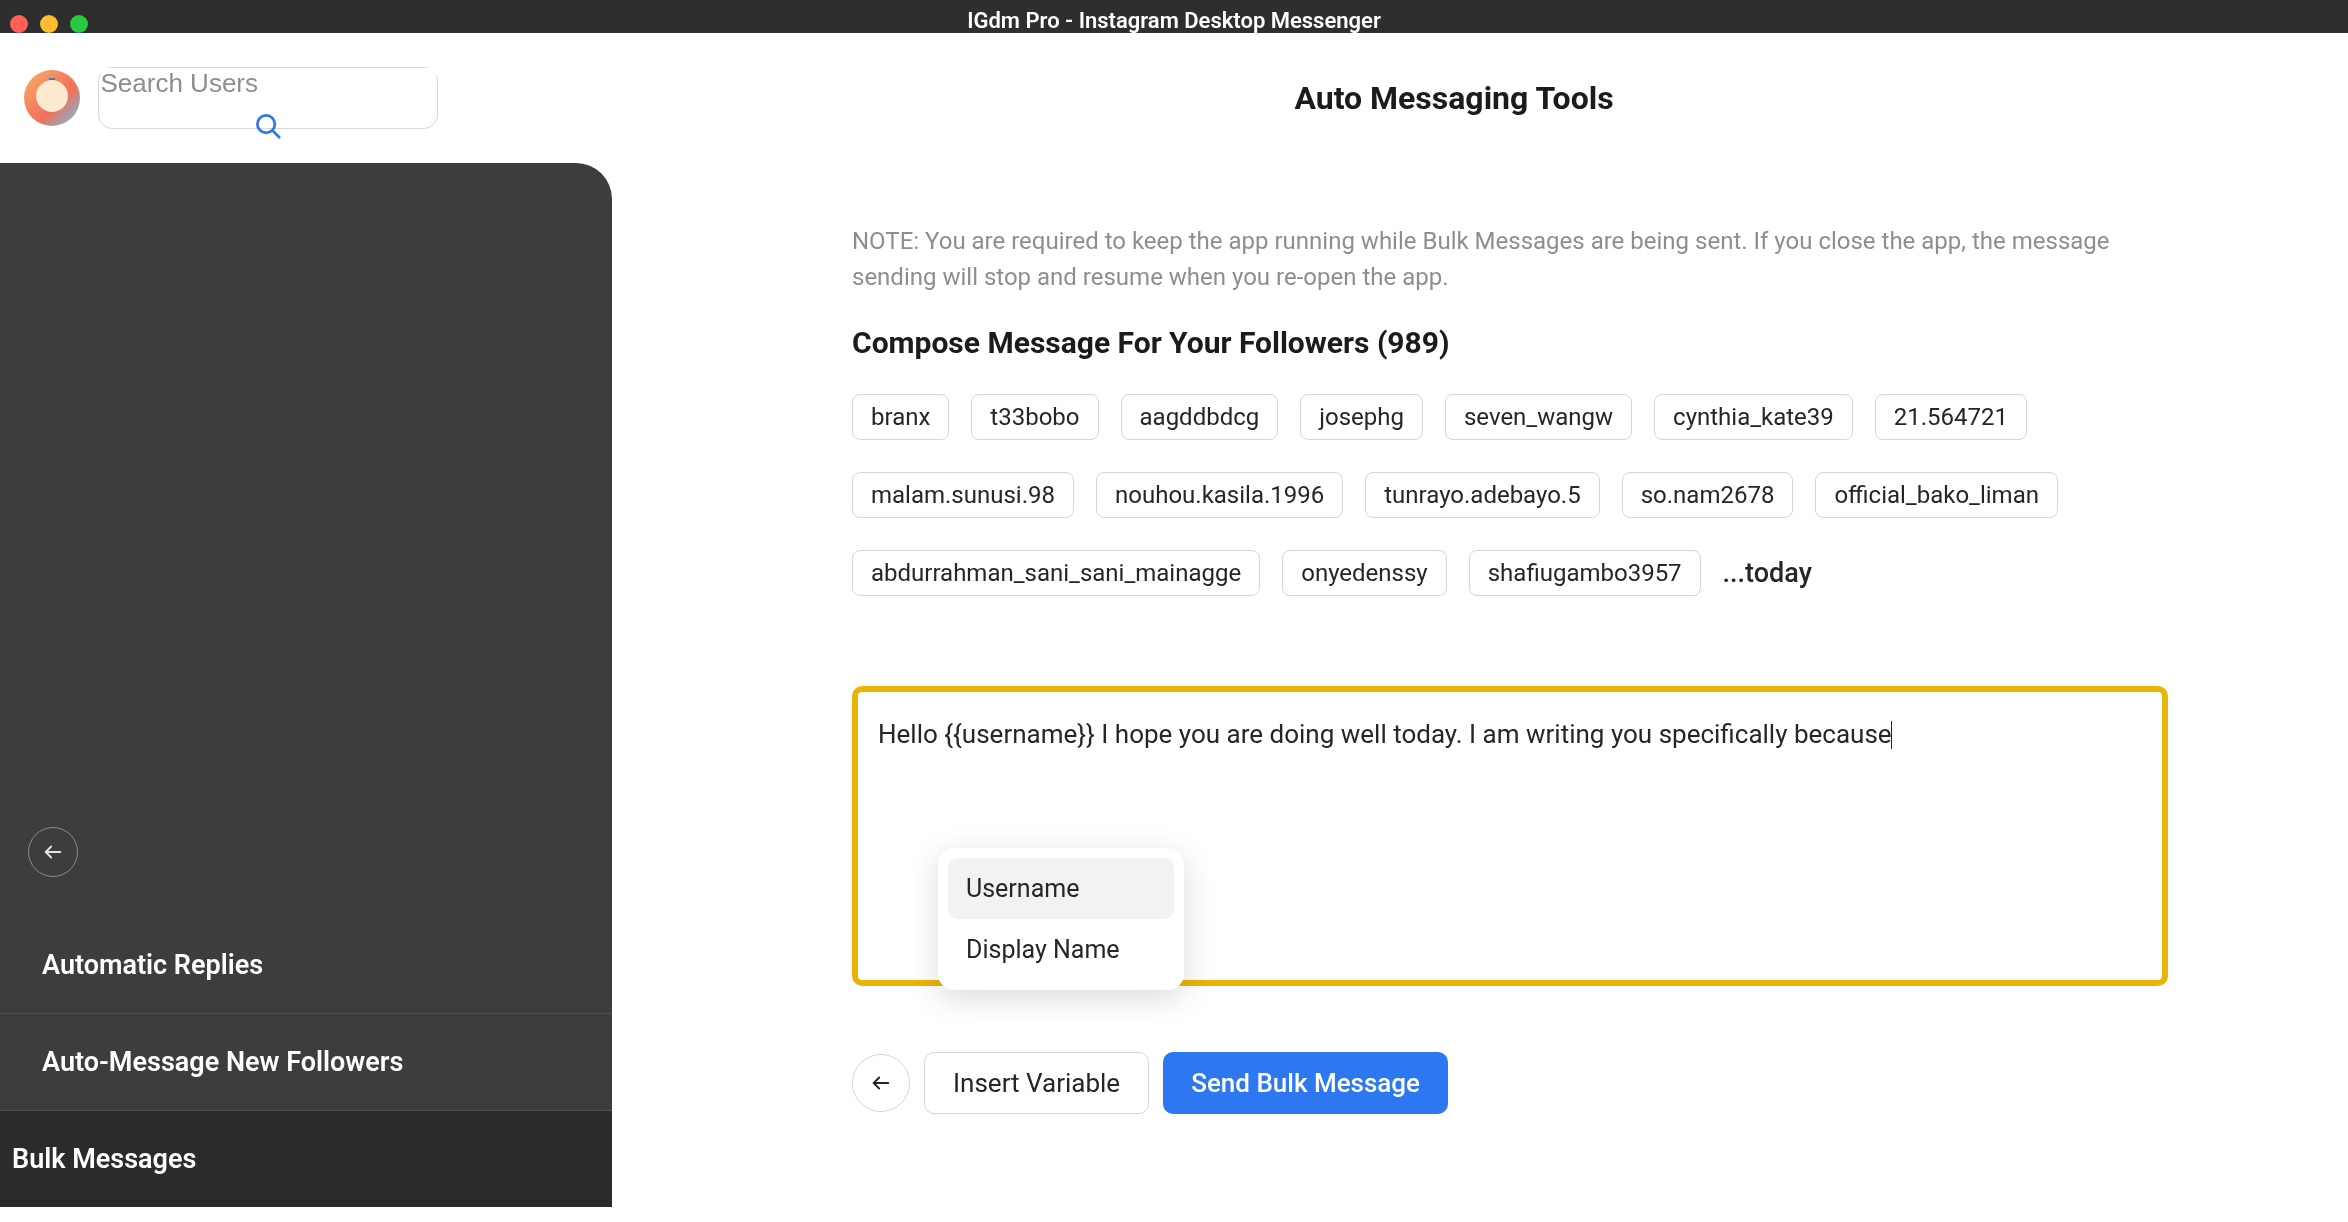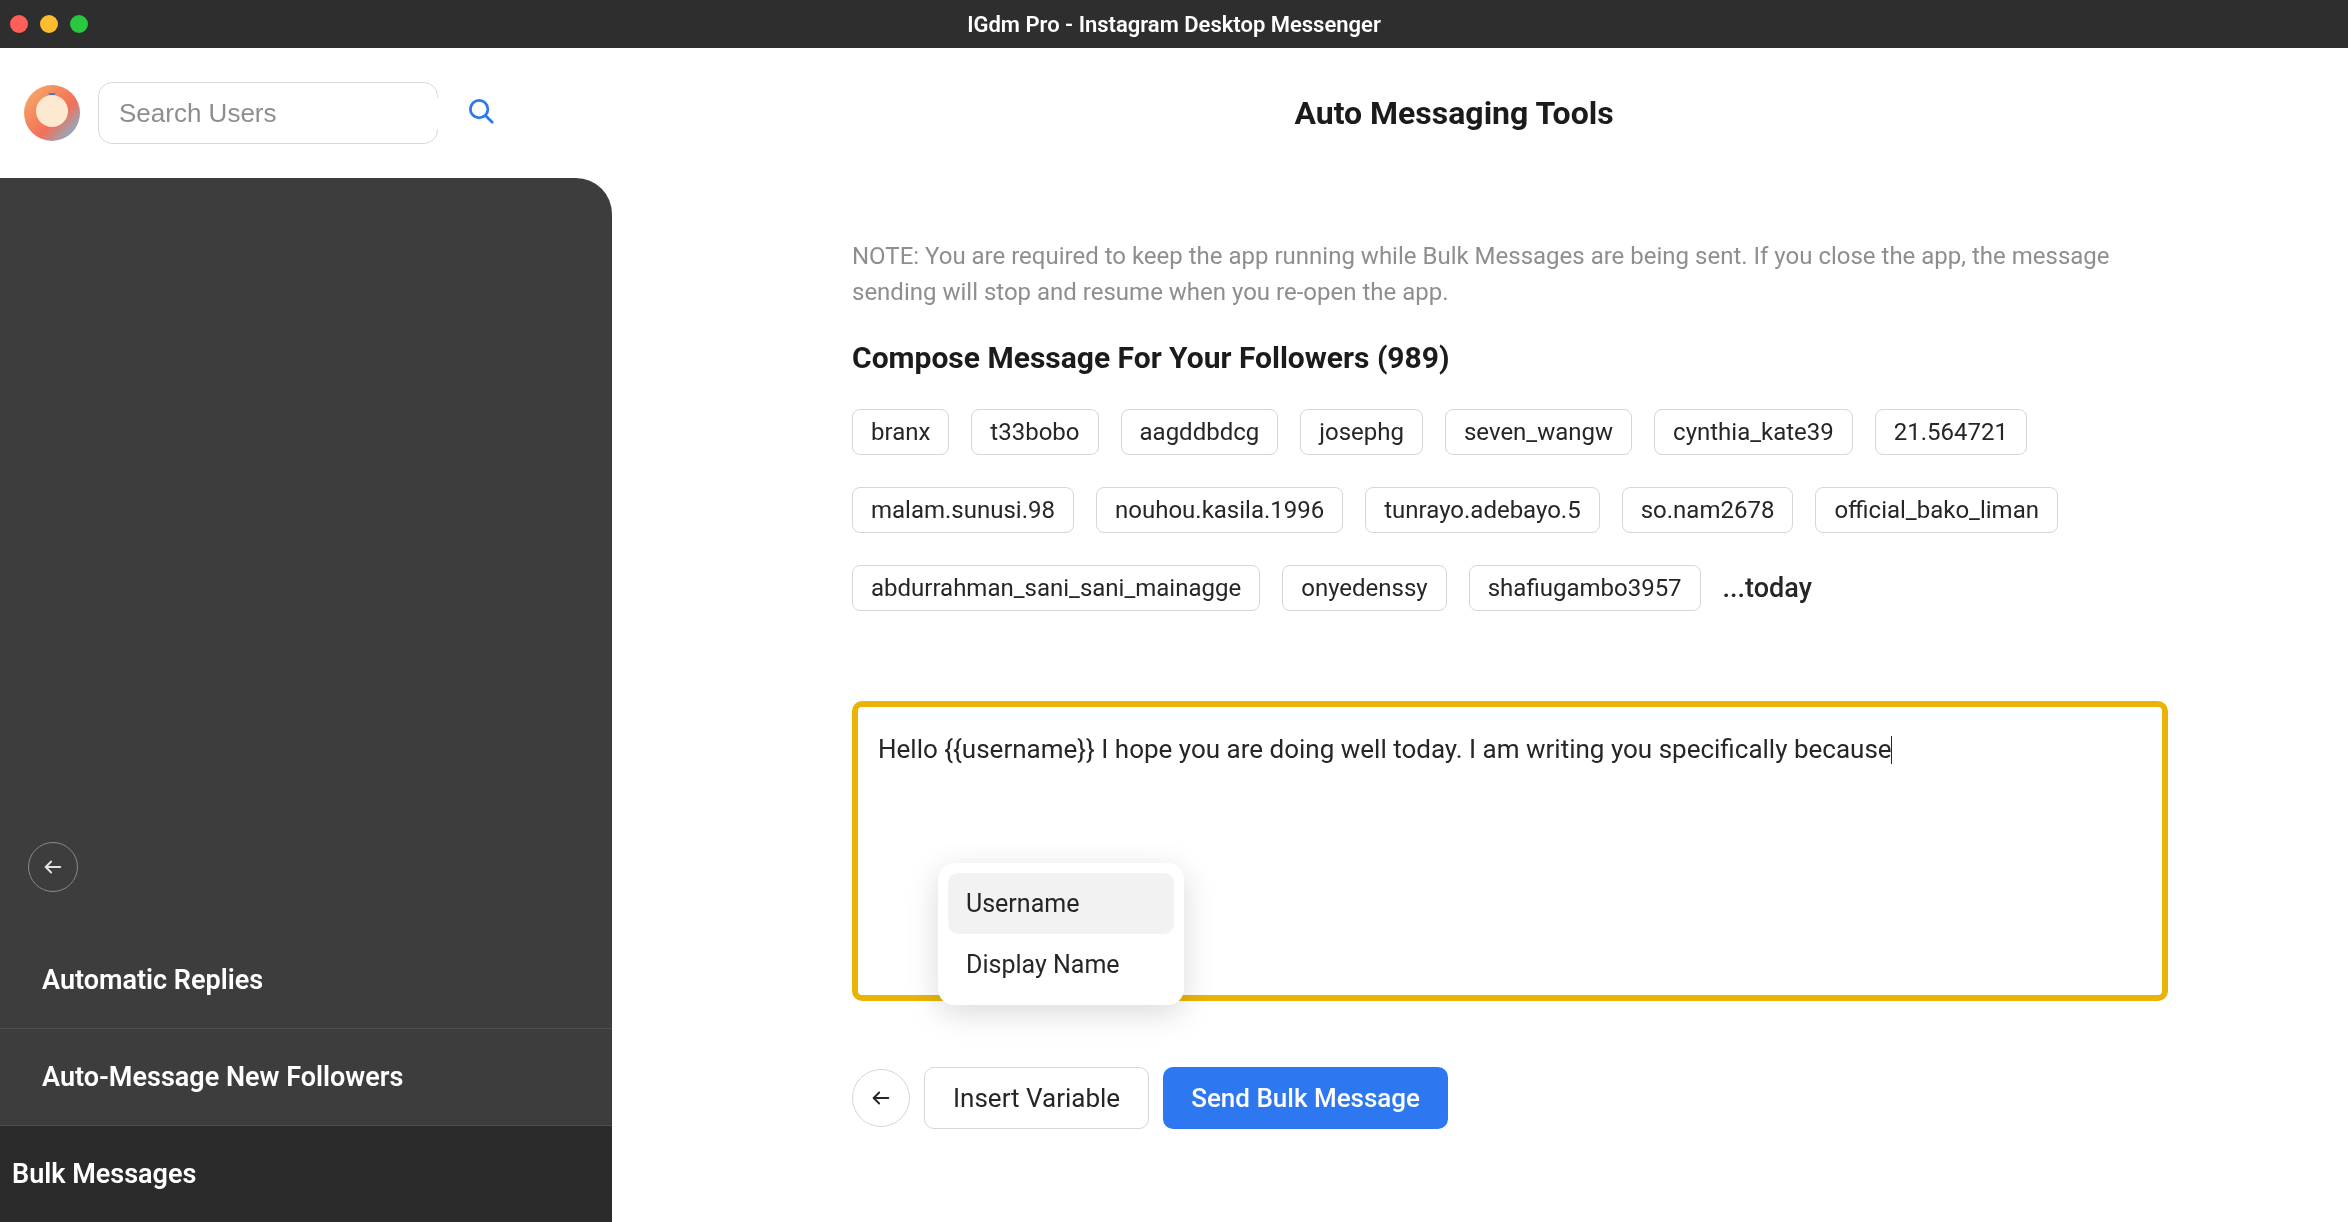--- a/index.html
+++ b/index.html
@@ -9,24 +9,24 @@
     }
     body {
       font-family: -apple-system, BlinkMacSystemFont, "Segoe UI", Roboto, Helvetica, Arial, sans-serif;
       background: #fff;
       width: 2348px;
       height: 1222px;
       transform-origin: top left;
       overflow: hidden;
     }
     .titlebar {
-      height: 48px;
+      height: 33px;
       background: #2e2e2e;
       display: flex;
-      align-items: center;
+      align-items: flex-end;
       padding: 0 10px;
       position: relative;
     }
     .traffic-lights {
       display: flex;
       gap: 12px;
       align-items: center;
     }
     .traffic-light {
       width: 18px;
@@ -87,20 +87,21 @@
       margin-left: 18px;
       width: 340px;
       height: 62px;
       border: 1px solid #d9d9d9;
       border-radius: 14px;
       display: flex;
       align-items: center;
       padding: 0 20px;
       gap: 12px;
       background: #fff;
+      flex-direction: column;
     }
     .search-input {
       flex: 1;
       border: none;
       outline: none;
       font-size: 26px;
       color: #333;
     }
     .search-input::placeholder {
       color: #8e8e8e;

